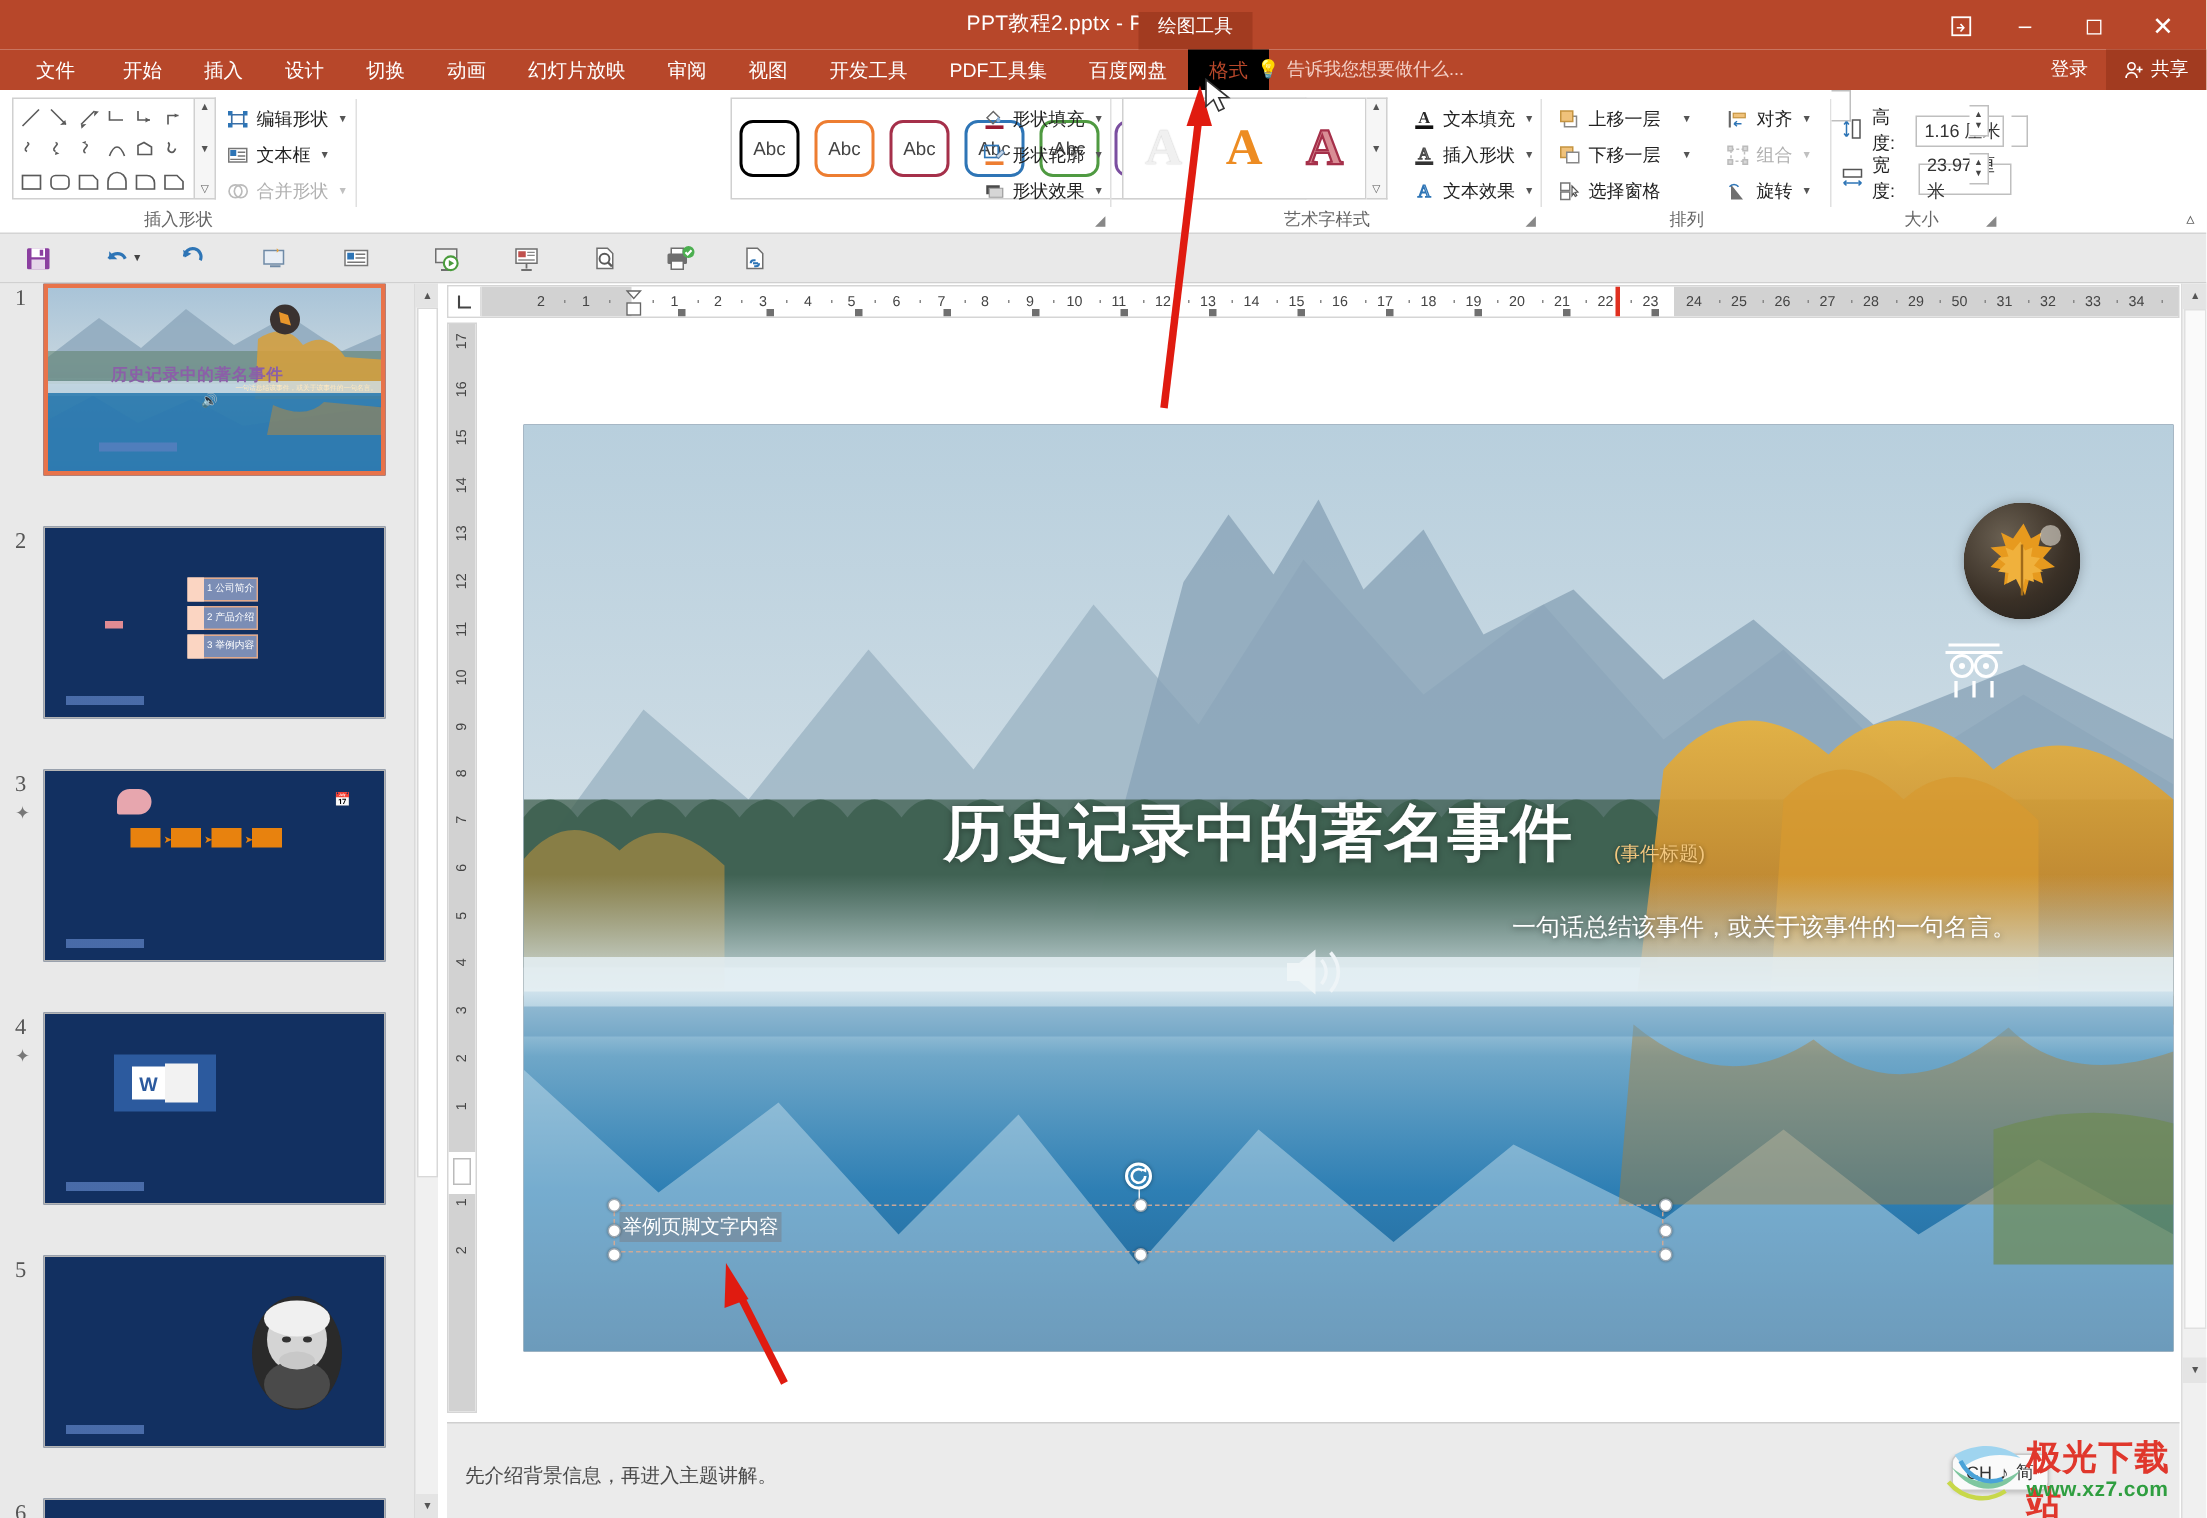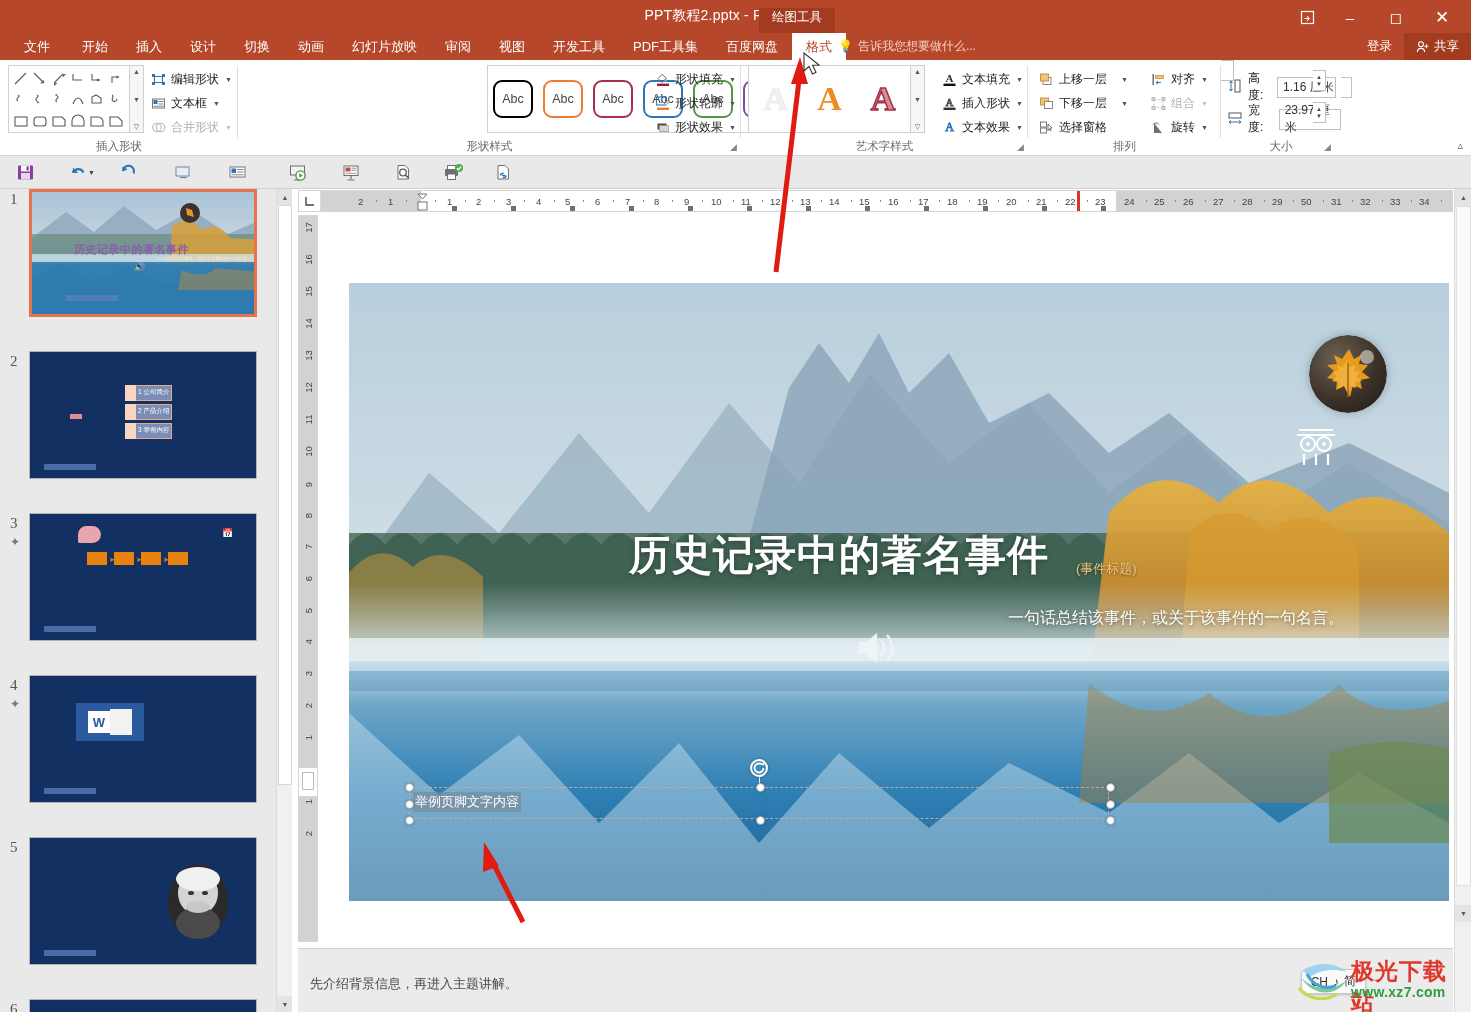--- a/index.html
+++ b/index.html
@@ -38,21 +38,21 @@
     position: absolute; left: 0; top: 33px; width: 1471px; height: 27px;
     background: #b7472a; color: #fff; font-size: 13px;
   }
   .tabs { position: absolute; left: 6px; top: 0; display: flex; height: 27px; }
   .tab {
     padding: 0 14px; height: 27px; line-height: 27px; white-space: nowrap;
     color: #fff; cursor: default;
   }
   .tab.file { padding: 0 18px; }
   .tab.active {
-    background: #ffffff; color: #b7472a;
+    background: #000000; color: #b7472a;
   }
   .tellme {
     position: absolute; left: 838px; top: 0; height: 27px; line-height: 27px;
     font-size: 12px; color: #f3cfc6; display: flex; align-items: center; gap: 5px;
   }
   .bulb { font-size: 12px; color: #ffd04a; }
   .topright {
     position: absolute; right: 0; top: 0; height: 27px; display: flex; align-items: stretch;
   }
   .signin { padding: 0 12px; line-height: 27px; font-size: 12.5px; color: #fff; }
@@ -232,21 +232,21 @@
   }
   .leaf-circle {
     position: absolute; right: 62px; top: 52px; width: 78px; height: 78px; border-radius: 50%;
     overflow: hidden; box-shadow: 0 0 8px rgba(0,0,0,.25);
   }
   .owl-logo { position: absolute; right: 110px; top: 140px; width: 46px; height: 46px; }
   .sound-icon { position: absolute; left: 505px; top: 345px; width: 46px; height: 40px; }
 
   
   .sel-box {
-    position: absolute; left: 60px; top: 504px; width: 700px; height: 32px;
+    position: absolute; left: 60px; top: 520px; width: 700px; height: 32px;
     border: 1px dashed rgba(210,170,150,.95);
     text-align: right;
   }
   .sel-text {
     position: absolute; left: 3px; top: 4px; font-size: 13px; color: #ffffff;
     background: rgba(120,130,140,.55); padding: 1px 2px; white-space: nowrap;
   }
   .handle {
     position: absolute; width: 9px; height: 9px; border-radius: 50%;
     background: #ffffff; border: 1px solid #9aa6b0; box-shadow: 0 0 2px rgba(0,0,0,.4);
@@ -552,21 +552,20 @@
         <div class="cmd" style="left:416px; top:56px;">
           <span class="ic">
             <svg width="16" height="16" viewBox="0 0 16 16">
                 <path d="M2.5 4.5h9v6h-9z" fill="#4a4a4a"></path>
                 <path d="M4.5 6.5h9v6h-9z" fill="#d6d6d6" stroke="#9a9a9a" stroke-width=".8"></path>
               </svg>
           </span>
           <span>形状效果</span>
           <span class="caret">▼</span>
         </div>
-        <div class="grp-title">形状样式</div>
         <div class="dialog-launcher">◢</div>
         <div class="grp-sep" style="right:0;"></div>
       </div>
 
       <div class="grp" style="left:741px; width:287px;">
         <div class="wa-box" style="left:7px;">
           <span class="wa" style="color:#f0f0f0; text-shadow:0 0 1px #bdbdbd;">A</span>
           <span class="wa" style="color:#ed8c22;">A</span>
           <span class="wa" style="color:#d98d95; -webkit-text-stroke:1.5px #a5304a;">A</span>
         </div>

